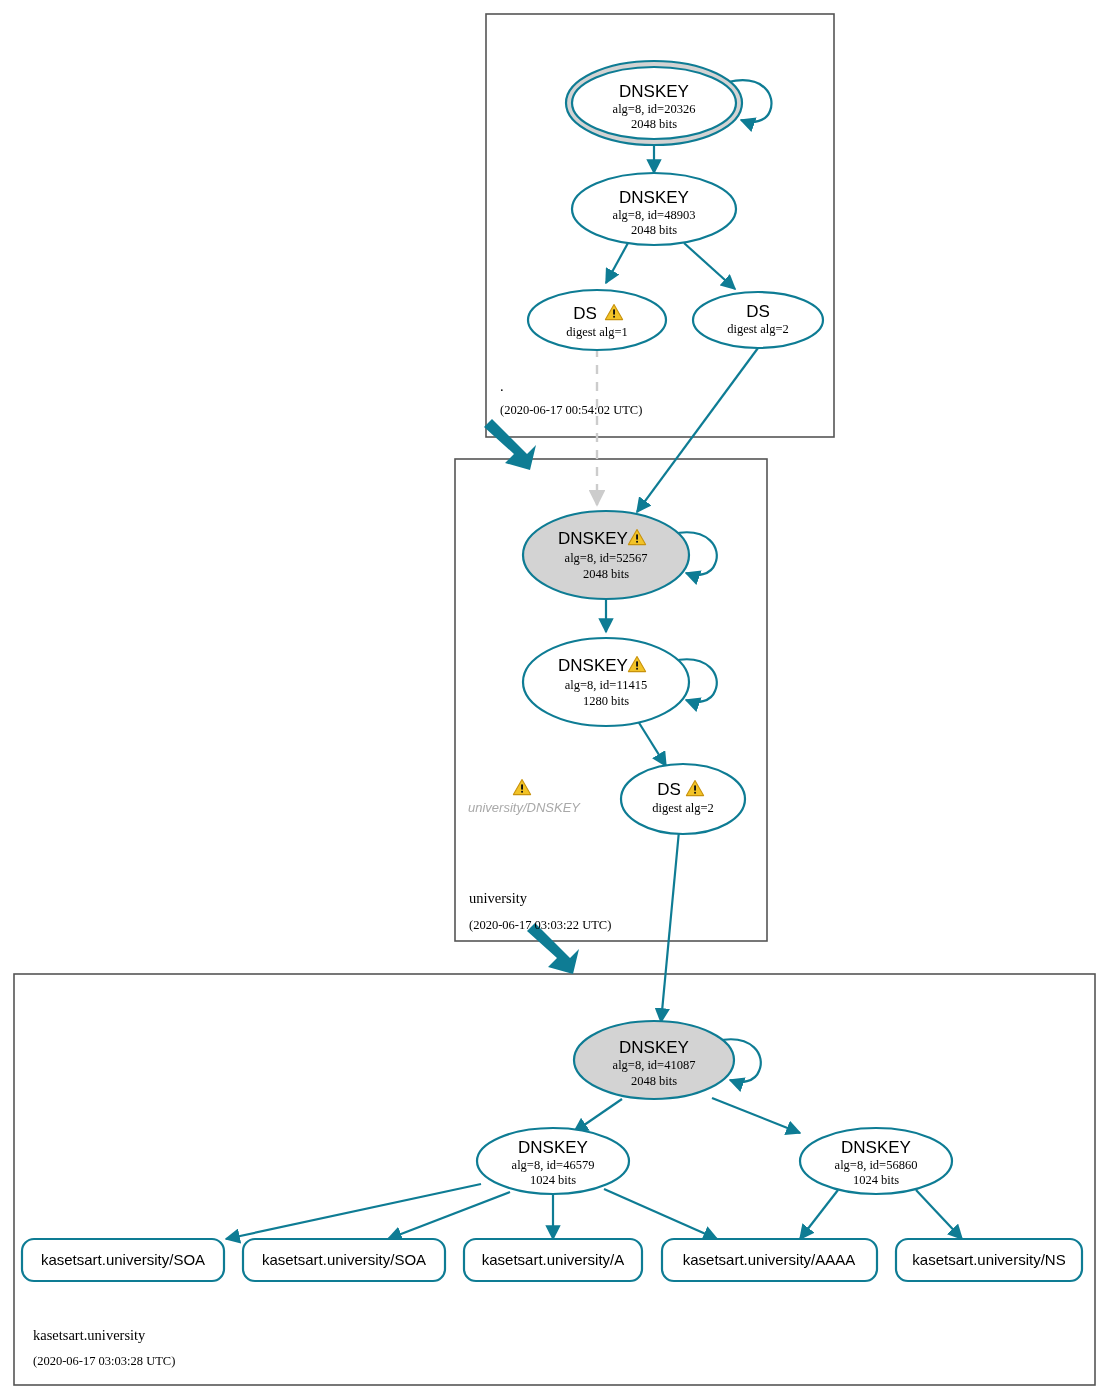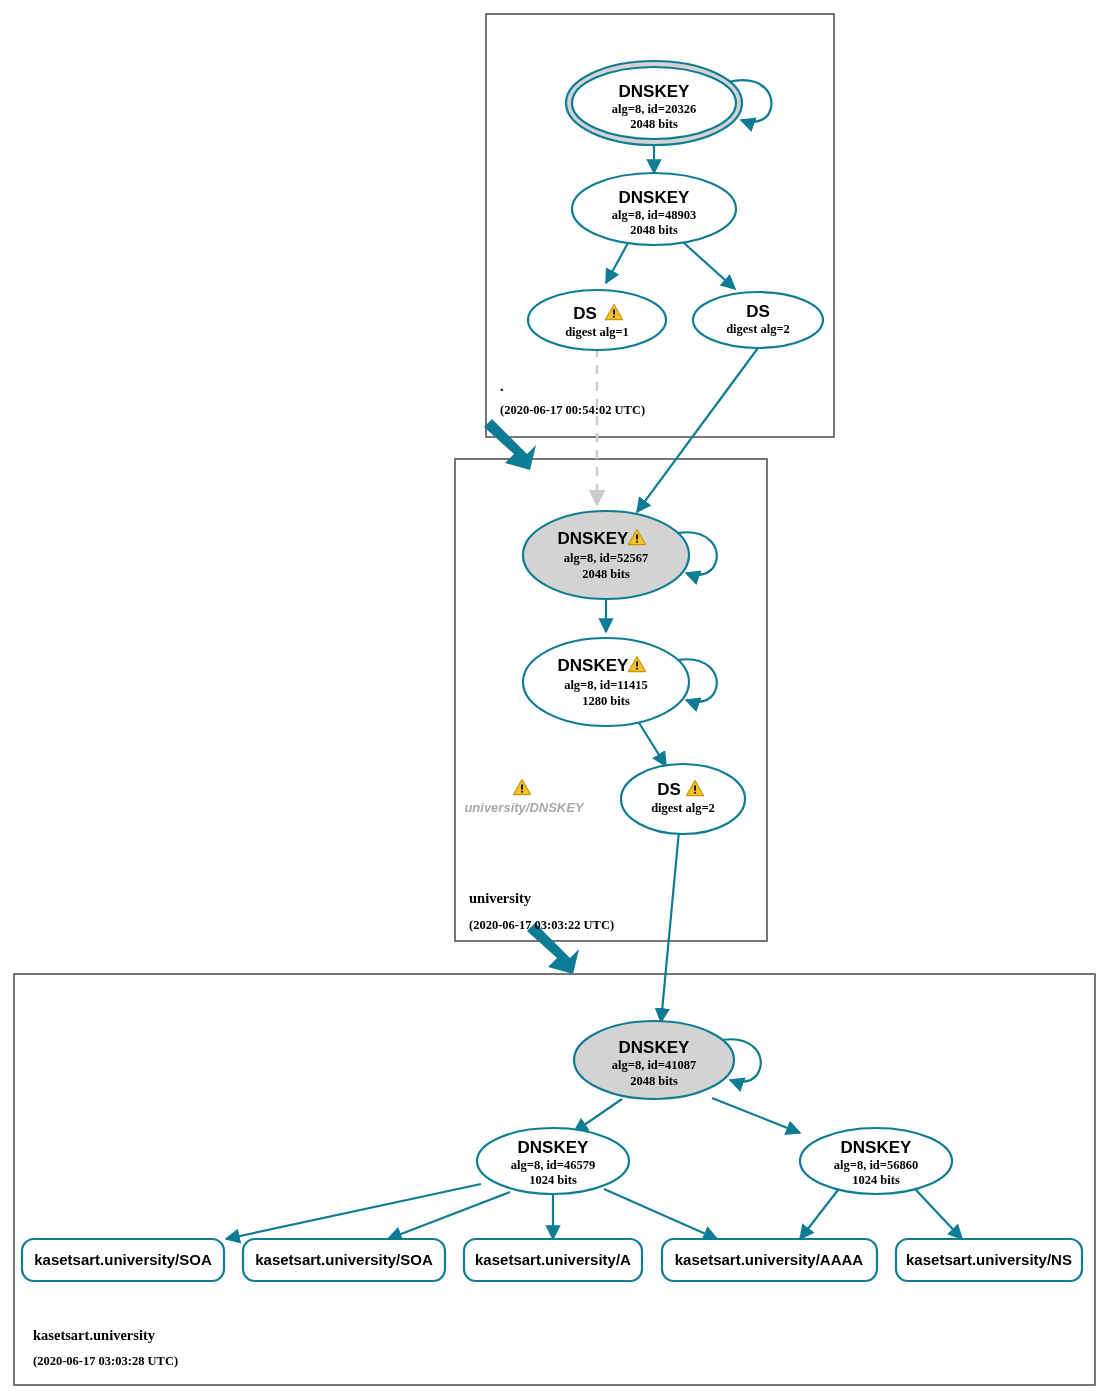--- a/index.html
+++ b/index.html
@@ -1,17 +1,17 @@
 <!DOCTYPE html>
 <html><head>
 <meta charset="utf-8">
 <style>
   html,body{margin:0;padding:0;background:#ffffff;}
   body{font-family:"Liberation Sans",sans-serif;}
-  #stage{position:relative;width:1109px;height:1399px;overflow:hidden;background:#fff;font-weight:bold;}
+  #stage{position:relative;width:1109px;height:1399px;overflow:hidden;background:#fff;}
   svg#graph{position:absolute;left:0;top:0;width:1109px;height:1399px;}
 
   .zonebox{fill:#ffffff;stroke:#555555;stroke-width:1.6;}
   .node-ellipse{fill:#ffffff;stroke:#0e7c94;stroke-width:2.2;}
   .node-ellipse.secure{fill:#d3d3d3;}
   .rrbox{fill:#ffffff;stroke:#0e7c94;stroke-width:2.2;}
   .edge{fill:none;stroke:#0e7c94;stroke-width:2.2;}
   .edge-insecure{fill:none;stroke:#cccccc;stroke-width:2.4;}
   .zonearrow{fill:#0e7c94;}
 

